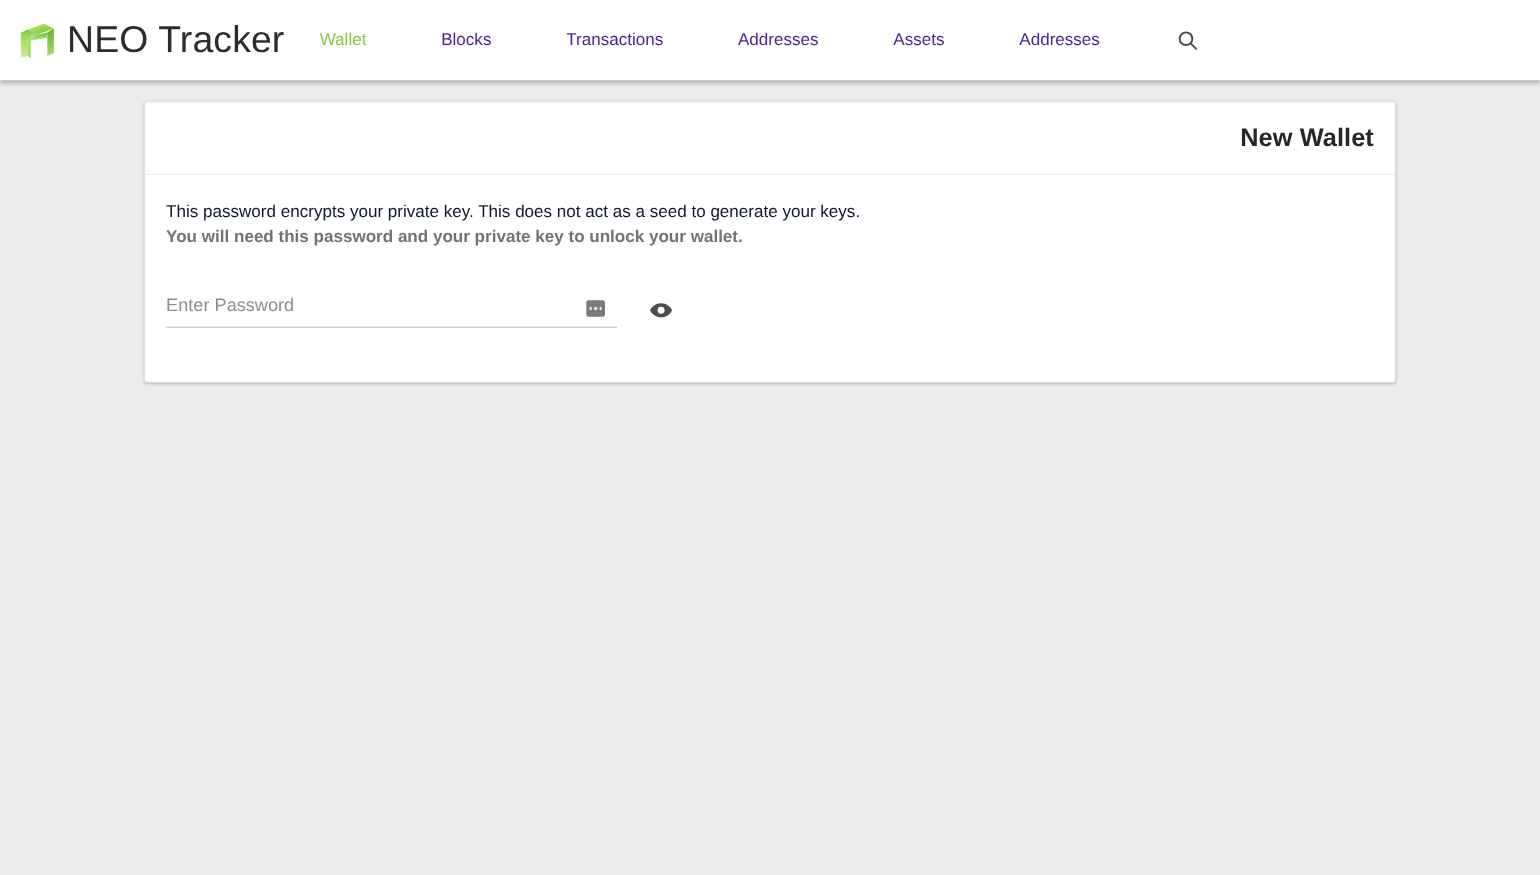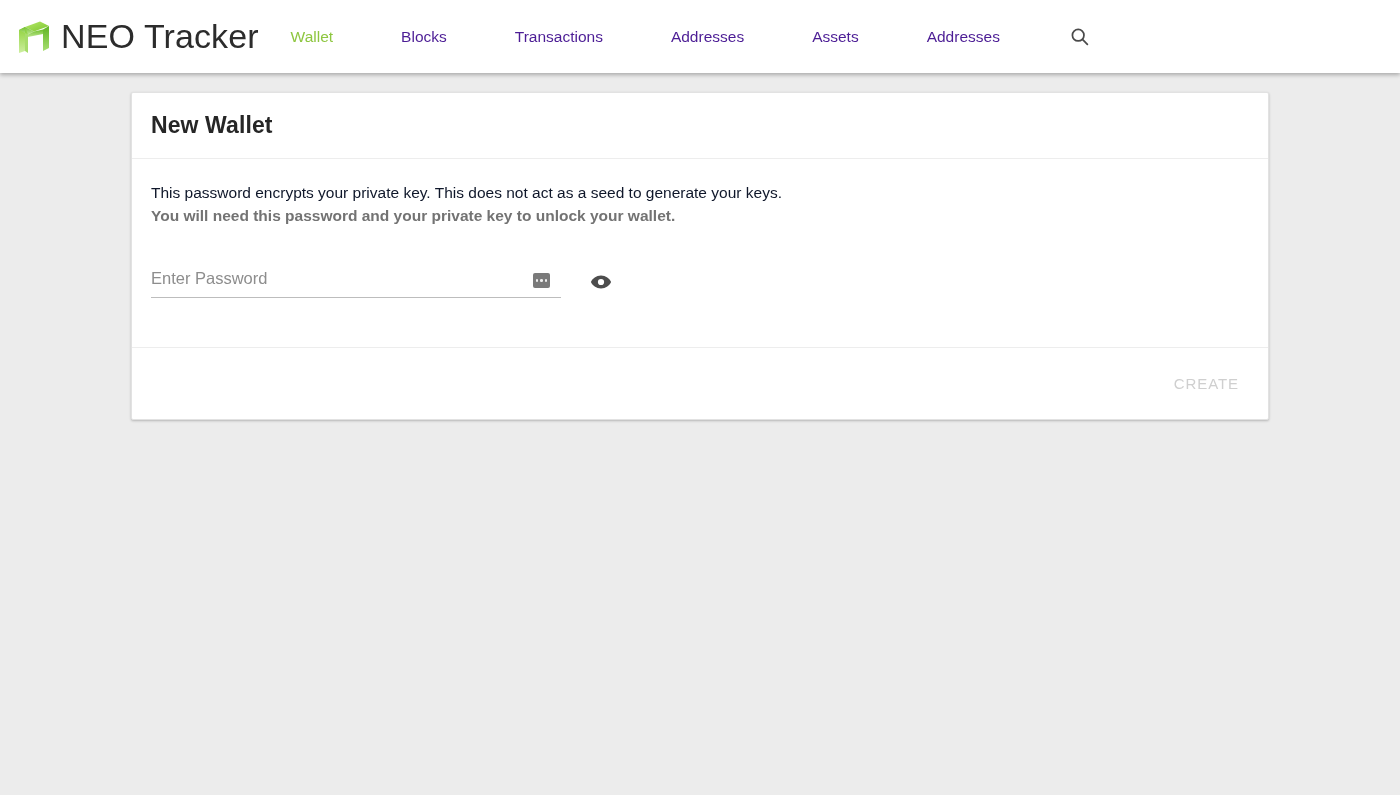--- a/index.html
+++ b/index.html
@@ -95,20 +95,21 @@
     border-radius: 2px;
     box-shadow: 0 1px 3px rgba(0,0,0,0.14), 0 1px 2px rgba(0,0,0,0.10);
   }
   .card-header {
     height: 66px;
     display: flex;
     align-items: center;
     padding: 0 19px;
     border-bottom: 1px solid #ededed;
     box-sizing: border-box;
+    justify-content: flex-end;
   }
   .card-title {
     font-size: 23px;
     font-weight: bold;
     color: #262626;
     letter-spacing: 0.1px;
   }
   .card-body {
     padding: 22px 19px 0 19px;
     height: 188px;
@@ -293,18 +294,15 @@
           <span>
             <svg width="22" height="22" viewBox="0 0 24 24">
               <path d="M12 5C6.8 5 2.6 8.3 1 12c1.6 3.7 5.8 7 11 7s9.4-3.3 11-7c-1.6-3.7-5.8-7-11-7z" fill="#4d4d4d"></path>
               <circle cx="12" cy="12" r="3.4" fill="#ffffff"></circle>
             </svg>
           </span>
         </button>
       </div>
     </div>
 
-    <div class="card-footer">
-      <button class="create-btn">CREATE</button>
-    </div>
 
   </div>
 </div>
 
 </body></html>

